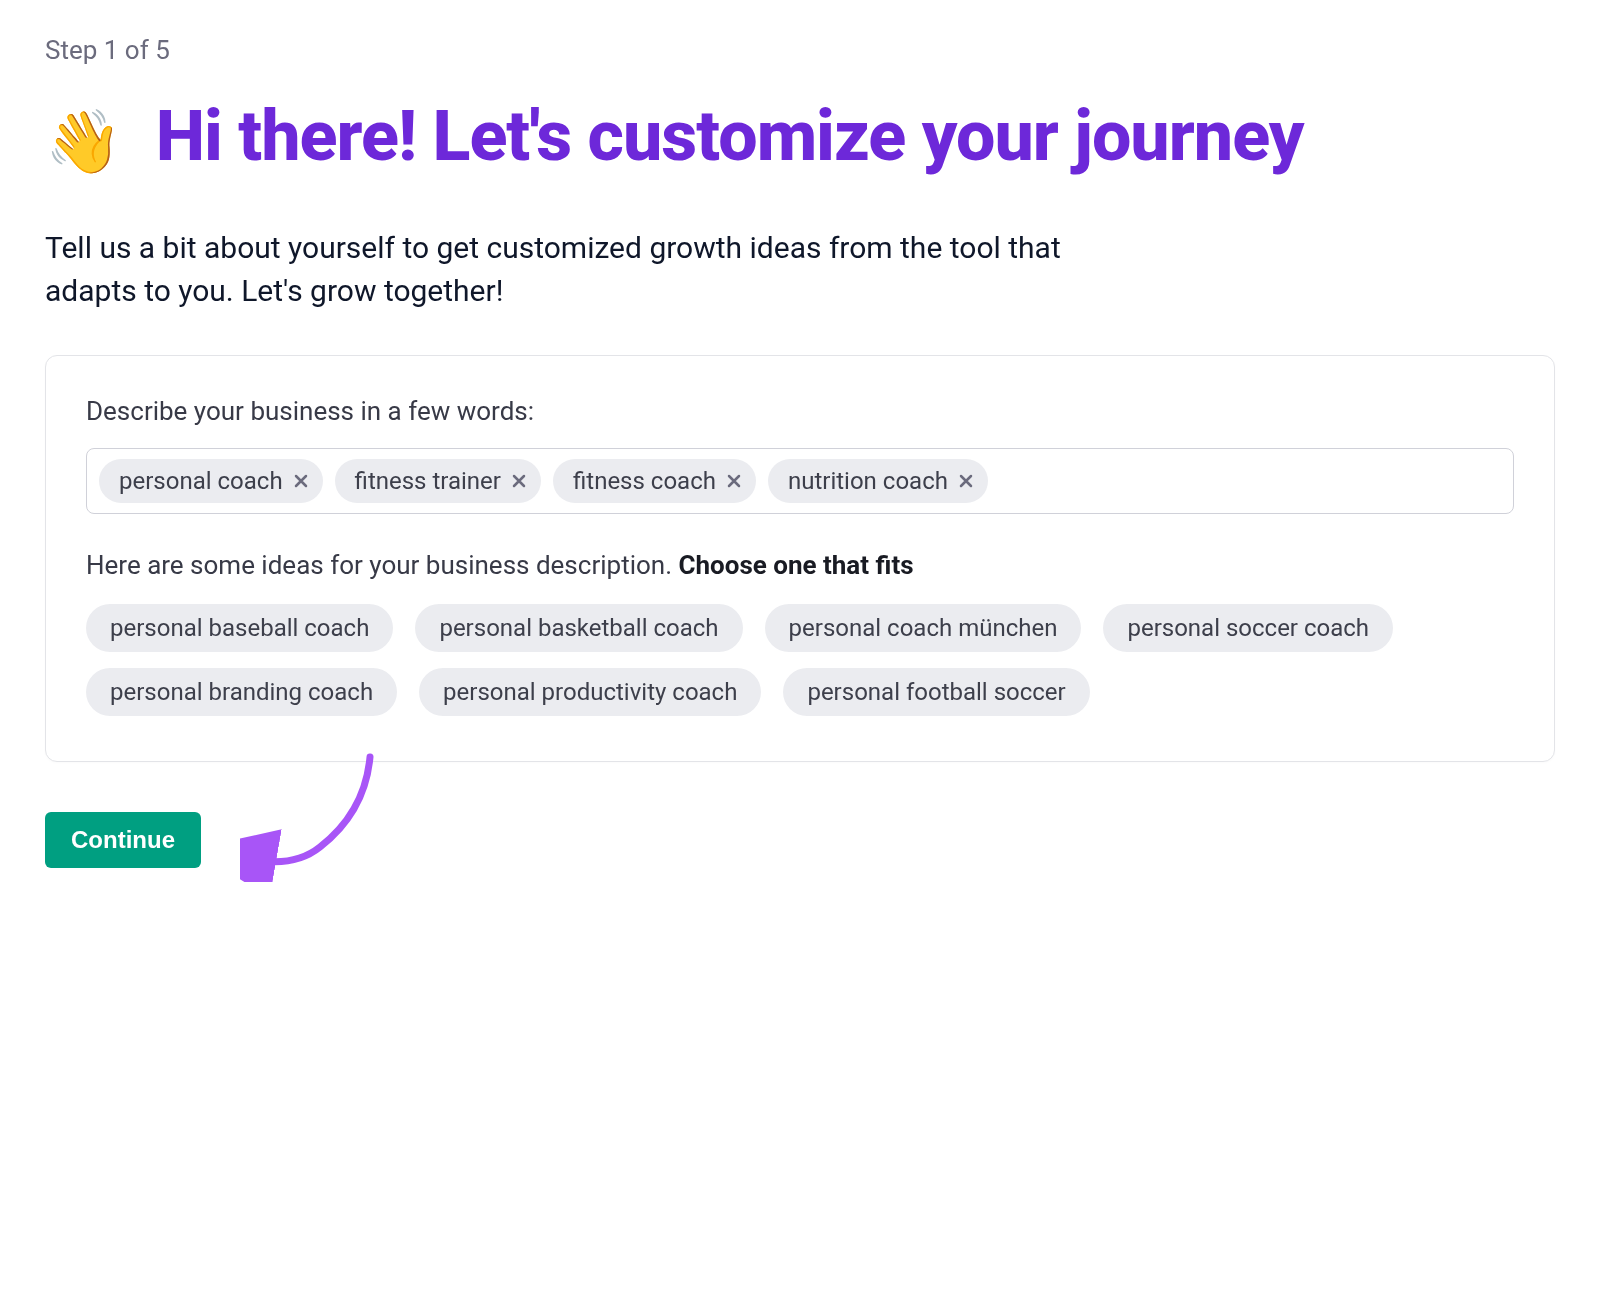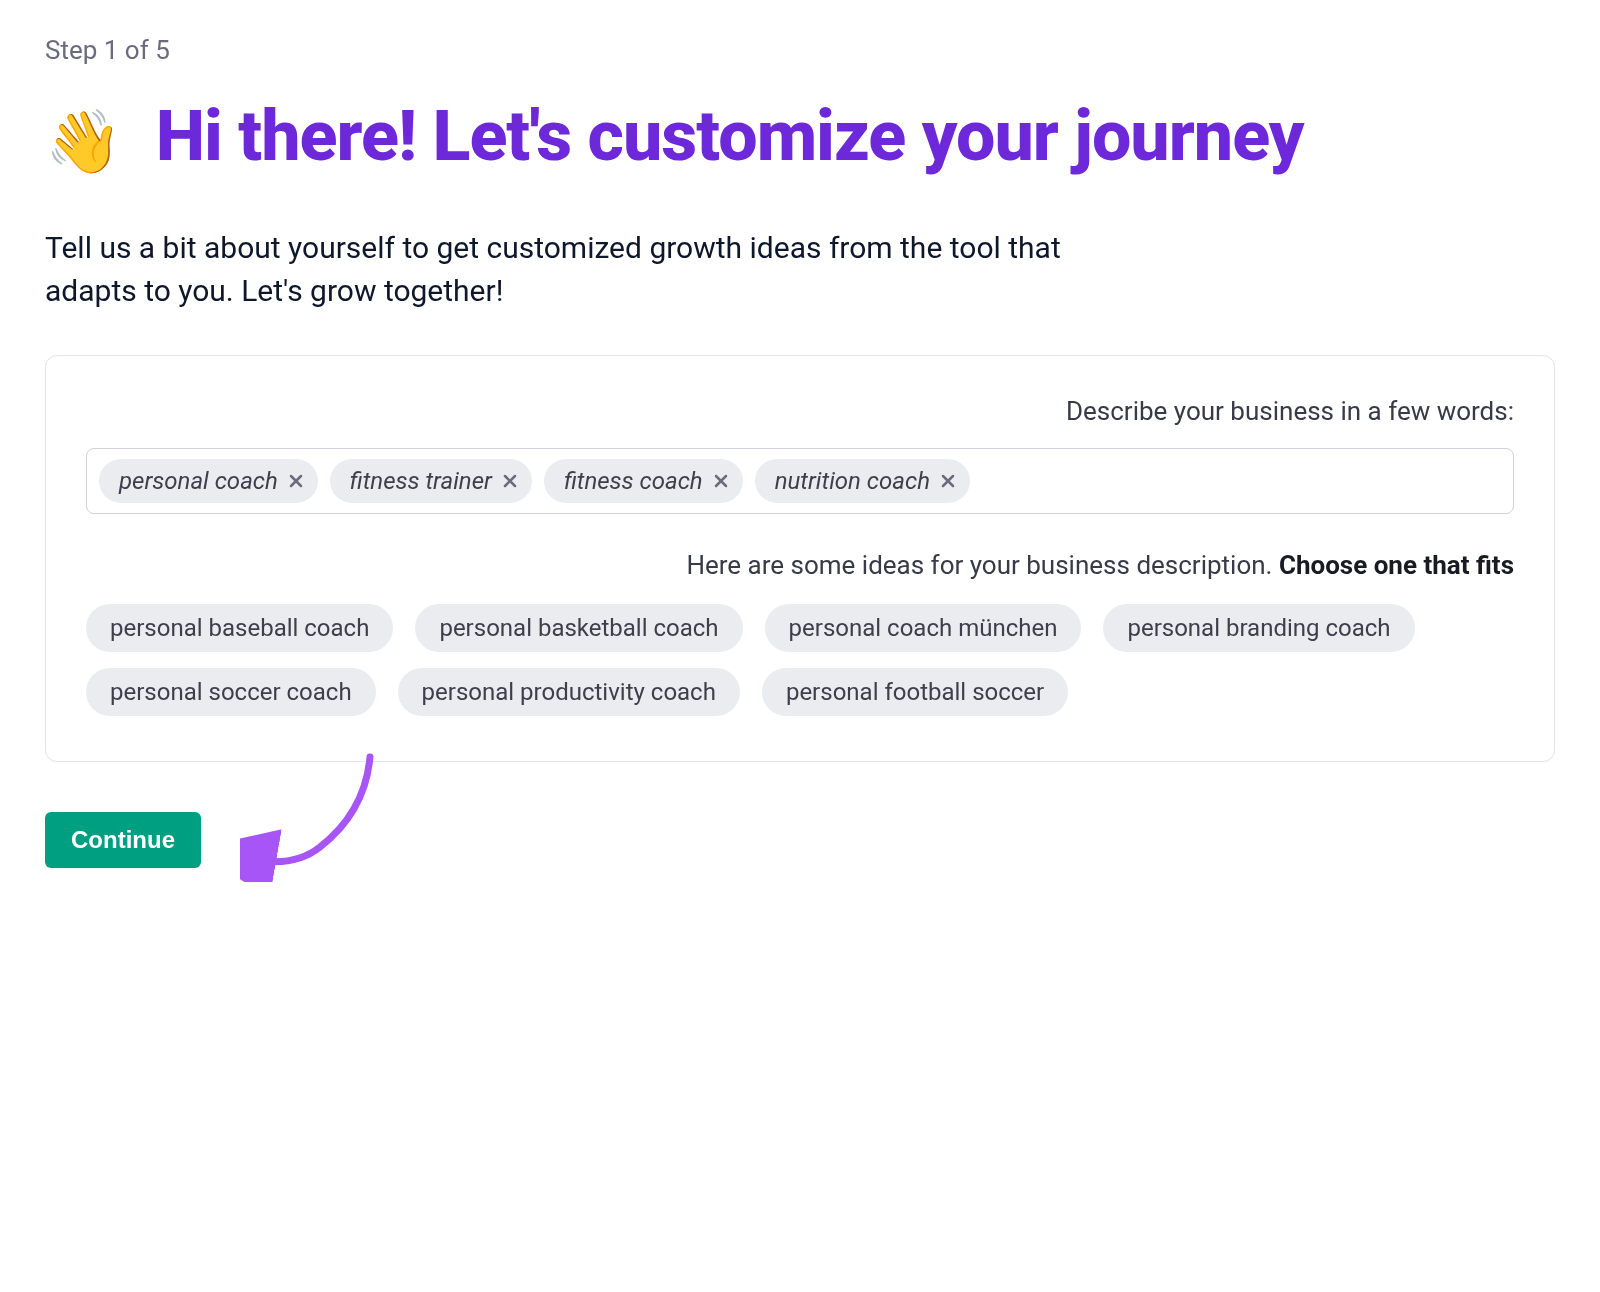--- a/index.html
+++ b/index.html
@@ -42,38 +42,36 @@
       font-weight: 400;
       max-width: 1040px;
     }
     .card {
       background: #ffffff;
       border: 1px solid #e3e4e8;
       border-radius: 12px;
       padding: 40px 40px 45px 40px;
       margin-bottom: 0;
       box-shadow: 0 1px 3px rgba(0,0,0,0.02);
-      text-align: right;
     }
     .field-label {
       font-size: 26px;
       color: #383a47;
       margin-bottom: 22px;
       font-weight: 400;
     }
     .tag-input-box {
       border: 1px solid #d0d1d9;
       border-radius: 8px;
       padding: 10px 12px;
       display: flex;
       flex-wrap: wrap;
       gap: 12px;
       margin-bottom: 36px;
       background: #ffffff;
-      font-style: italic;
     }
     .tag {
       display: inline-flex;
       align-items: center;
       background: #ebecf0;
       border-radius: 22px;
       padding: 8px 14px 8px 20px;
       font-size: 24px;
       color: #3d3f4b;
       font-weight: 400;
@@ -191,22 +189,22 @@
     </div>
 
   <div class="ideas-label">
     <span>Here are some ideas for your business description. </span><span class="bold">Choose one that fits</span>
   </div>
 
   <div class="suggestion-row" id="suggestions-list">
       <span class="suggestion">personal baseball coach</span>
       <span class="suggestion">personal basketball coach</span>
       <span class="suggestion">personal coach münchen</span>
+      <span class="suggestion">personal soccer coach</span>
       <span class="suggestion">personal branding coach</span>
-      <span class="suggestion">personal soccer coach</span>
       <span class="suggestion">personal productivity coach</span>
       <span class="suggestion">personal football soccer</span>
     </div>
 </div>
 
 <div class="action-area">
   <svg class="arrow-annotation" viewBox="0 0 180 130">
     <defs>
       <marker id="arrowhead" markerWidth="12" markerHeight="10" refX="3" refY="5" orient="auto">
         <polygon points="0 0, 12 5, 0 10" fill="#a855f7"></polygon>

